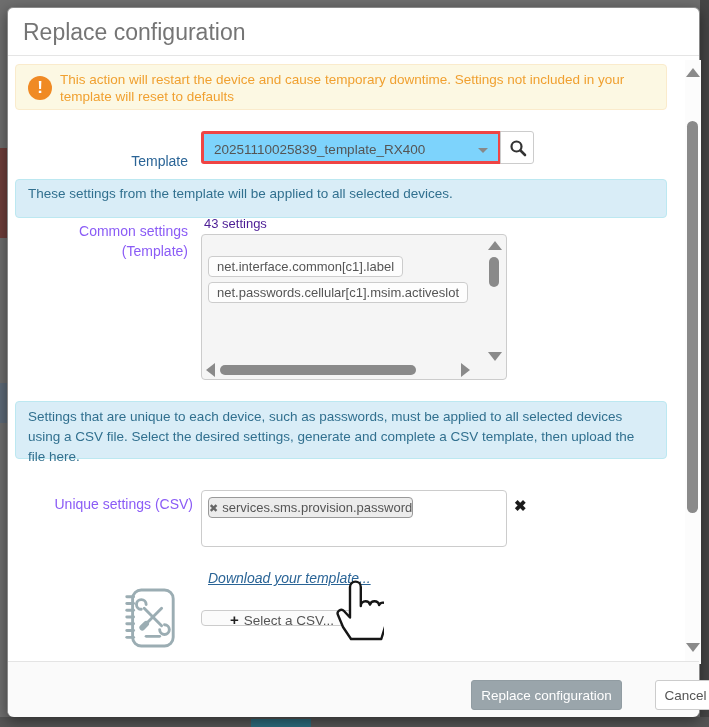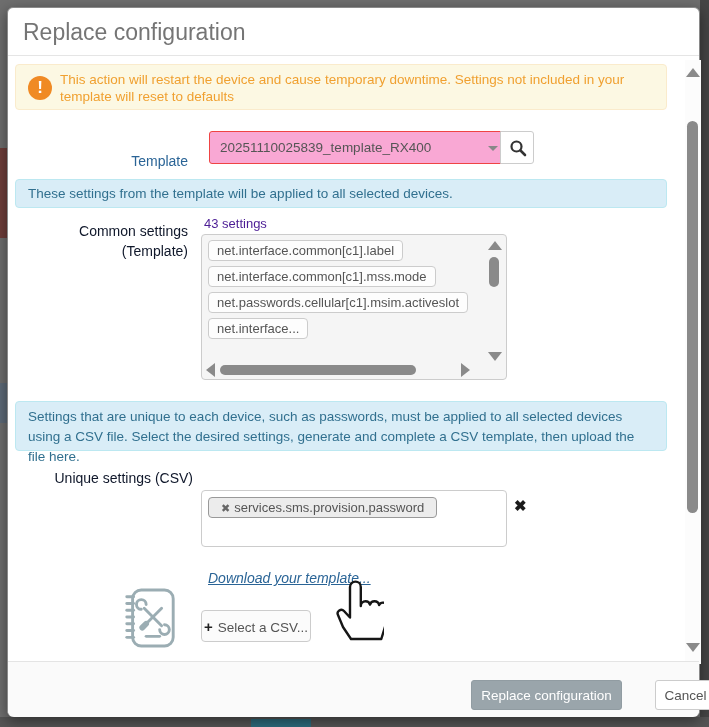--- a/index.html
+++ b/index.html
@@ -18,72 +18,72 @@
   .modal-title{position:absolute;left:15px;top:11px;font-size:23px;color:#757575;font-weight:400;}
 
   .alert-warning{position:absolute;left:7px;top:56px;width:652px;height:46px;
     background:var(--warning-bg,#fcf8e3);border:1px solid var(--warning-border,#faebcc);
     border-radius:4px;padding:6px 10px 6px 44px;font-size:13.5px;line-height:17px;
     color:var(--warning-text,#f0a030);}
   .warn-icon{position:absolute;left:12px;top:11px;width:24px;height:24px;border-radius:50%;
     background:var(--warning-icon,#f08a24);color:#fff;font-weight:bold;font-size:17px;
     text-align:center;line-height:24px;}
 
-  .row-label{position:absolute;text-align:right;font-size:14px;color:#0f172a;}
+  .row-label{position:absolute;text-align:right;font-size:14px;color:#8b5cf6;}
   .lbl-template{left:20px;top:145px;width:160px;color:var(--label-blue,#2a6496);}
-  .select{position:absolute;left:201px;top:123px;width:300px;height:33px;background:#f9a8d4;
-    border:1px solid #ef4444;border-radius:3px 0 0 3px;cursor:pointer;}
+  .select{position:absolute;left:193px;top:123px;width:300px;height:33px;background:#7dd3fc;
+    border:3px solid #ef4444;border-radius:3px 0 0 3px;cursor:pointer;}
   .select-value{position:absolute;left:10px;top:8px;font-size:13.5px;color:#555;}
   .caret{position:absolute;right:10px;top:14px;width:0;height:0;border-left:5px solid transparent;
     border-right:5px solid transparent;border-top:5px solid #888;}
   .search-btn{position:absolute;left:492px;top:123px;width:34px;height:33px;background:#fff;
     border:1px solid #ccc;border-radius:0 3px 3px 0;cursor:pointer;}
   .search-btn svg{position:absolute;left:8px;top:7px;}
 
   .info-banner{position:absolute;left:7px;width:652px;background:var(--info-bg,#d9edf7);
     border:1px solid var(--info-border,#bce8f1);border-radius:4px;color:var(--info-text,#31708f);
     font-size:13.5px;line-height:20px;padding:4px 12px;}
-  .info-1{top:171px;height:29px;}
-  .info-2{top:393px;height:50px;padding-top:5px;}
+  .info-1{top:171px;height:39px;}
+  .info-2{top:393px;height:58px;padding-top:5px;}
 
   .lbl-common{left:20px;top:213px;width:160px;line-height:20px;}
   .count{position:absolute;font-size:13px;color:#4c1d95;}
   .count-common{left:196px;top:208px;}
   .listbox{position:absolute;left:193px;top:226px;width:306px;height:146px;background:#f5f5f5;
     border:1px solid #ccc;border-radius:4px;overflow:hidden;}
-  .items{position:absolute;left:6px;top:5px;width:272px;height:122px;overflow:hidden;text-align:center;}
+  .items{position:absolute;left:6px;top:21px;width:272px;height:122px;overflow:hidden;text-align:center;}
   .setting-item{display:block;width:max-content;max-width:268px;margin:0 0 5px 0;background:#fdfdfd;
     border:1px solid #ccc;border-radius:4px;padding:2px 8px;font-size:13px;color:#555;cursor:pointer;}
   .vscroll{position:absolute;right:2px;top:2px;width:18px;height:126px;}
   .hscroll{position:absolute;left:2px;bottom:2px;width:284px;height:14px;}
   .tri-up{width:0;height:0;border-left:7px solid transparent;border-right:7px solid transparent;border-bottom:9px solid #8a8a8a;}
   .tri-down{width:0;height:0;border-left:7px solid transparent;border-right:7px solid transparent;border-top:9px solid #8a8a8a;}
   .tri-left{width:0;height:0;border-top:7px solid transparent;border-bottom:7px solid transparent;border-right:9px solid #8a8a8a;}
   .tri-right{width:0;height:0;border-top:7px solid transparent;border-bottom:7px solid transparent;border-left:9px solid #8a8a8a;}
   .v-up{position:absolute;left:2px;top:4px;}
   .v-thumb{position:absolute;left:3px;top:20px;width:10px;height:30px;background:#8a8a8a;border-radius:6px;cursor:grab;}
   .v-down{position:absolute;left:2px;bottom:2px;}
   .h-left{position:absolute;left:2px;top:0;}
   .h-thumb{position:absolute;left:16px;top:2px;width:196px;height:10px;background:#8a8a8a;border-radius:6px;cursor:grab;}
   .h-right{position:absolute;right:18px;top:0;}
 
-  .lbl-unique{left:20px;top:462px;width:165px;}
+  .lbl-unique{left:20px;top:488px;width:165px;}
   .count-unique{left:196px;top:479px;}
   .csvbox{position:absolute;left:193px;top:482px;width:306px;height:57px;background:#fff;
     border:1px solid #ccc;border-radius:4px;padding:6px;}
   .csv-tag{display:inline-block;background:#ececec;border:1px solid #999;border-radius:4px;
-    padding:2px 12px;font-size:13px;color:#555;cursor:pointer;}
+    padding:2px 0;font-size:13px;color:#555;cursor:pointer;}
   .tag-x{color:#666;font-size:11px;margin-right:4px;}
   .clear-x{position:absolute;left:506px;top:489px;font-size:15px;font-weight:bold;color:#1a1a1a;cursor:pointer;}
 
   .download-link{position:absolute;left:200px;top:562px;font-size:14px;
     color:var(--link,#2a6496);text-decoration:underline;cursor:pointer;font-style:italic;}
   .hand{position:absolute;left:322px;top:567px;pointer-events:none;}
   .notebook{position:absolute;left:113px;top:578px;}
-  .csv-btn{position:absolute;left:193px;top:602px;height:32px;padding:0 2px;background:#fbfbfb;
+  .csv-btn{position:absolute;left:193px;top:602px;height:16px;padding:0 28px;background:#fbfbfb;
     border:1px solid #ccc;border-radius:4px;font-size:13.5px;color:#555;cursor:pointer;}
   .csv-btn .plus{font-weight:bold;color:#222;font-size:15px;margin-right:5px;}
 
   .modal-scrollbar{position:absolute;left:677px;top:52px;width:16px;height:604px;background:#fcfcfc;}
   .ms-up{position:absolute;left:1px;top:8px;}
   .ms-thumb{position:absolute;left:2px;top:61px;width:11px;height:392px;background:#8a8a8a;border-radius:6px;cursor:grab;}
   .ms-down{position:absolute;left:1px;bottom:12px;}
 
   .modal-footer{position:absolute;left:0;top:653px;width:100%;height:56px;background:#fafafa;
     border-top:1px solid #e4e4e4;border-radius:0 0 6px 6px;}
@@ -130,23 +130,21 @@
 
     <div class="row-label lbl-common">
       <div>Common settings</div>
       <div>(Template)</div>
     </div>
     <div class="count count-common">43 settings</div>
 
     <div class="listbox">
       <div class="items">
         <span class="setting-item">net.interface.common[c1].label</span>
-        <span class="setting-item">net.interface.common[c1].mss.mode</span>
         <span class="setting-item">net.passwords.cellular[c1].msim.activeslot</span>
-        <span class="setting-item">net.interface...</span>
       </div>
       <div class="vscroll">
         <div class="tri-up v-up"></div>
         <div class="v-thumb"></div>
         <div class="tri-down v-down"></div>
       </div>
       <div class="hscroll">
         <div class="tri-left h-left"></div>
         <div class="h-thumb"></div>
         <div class="tri-right h-right"></div>

